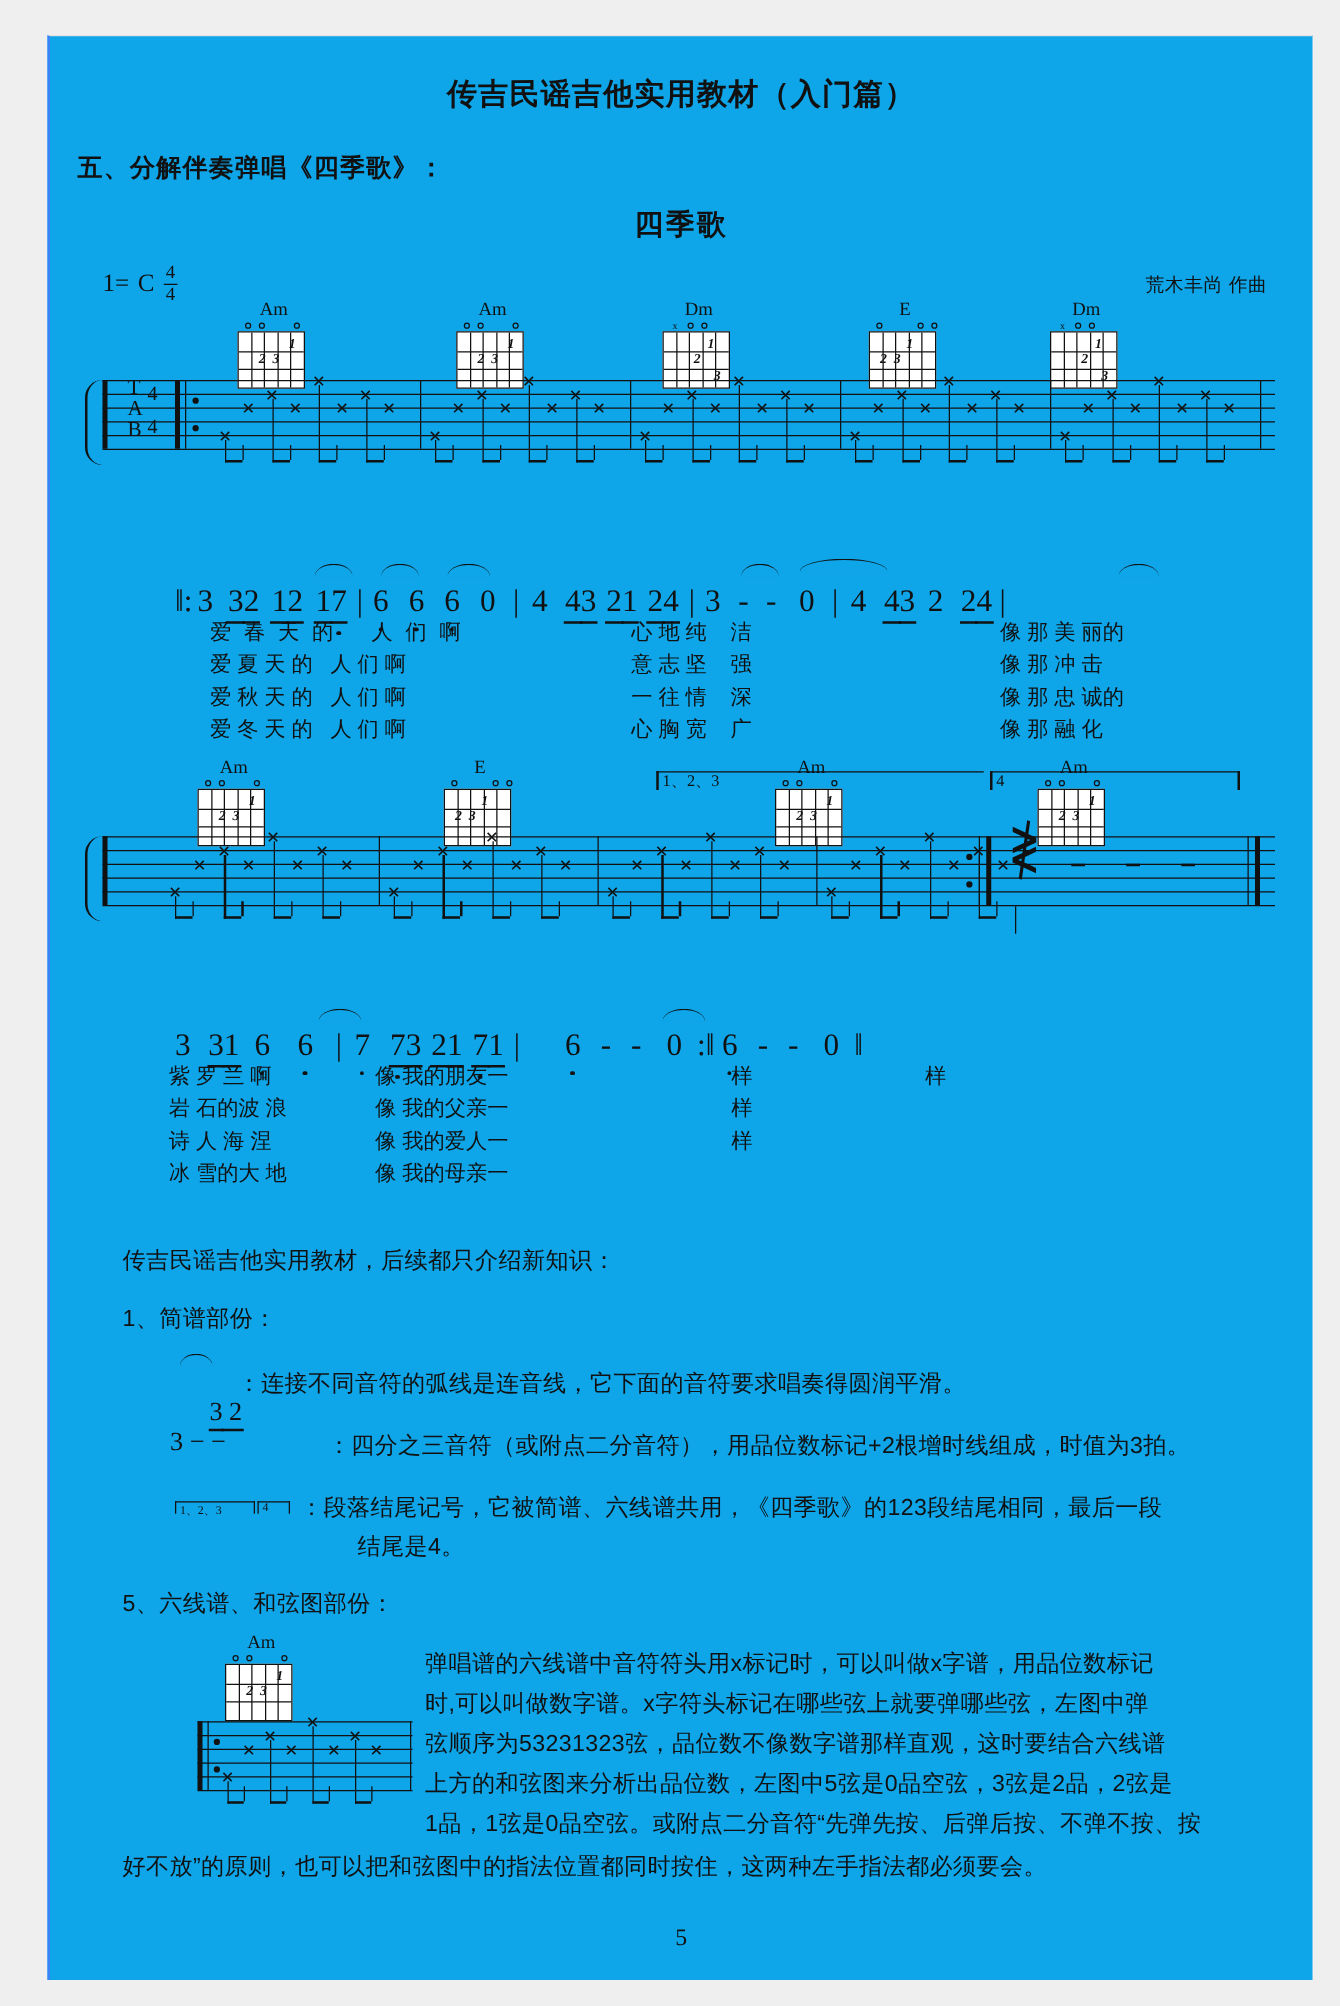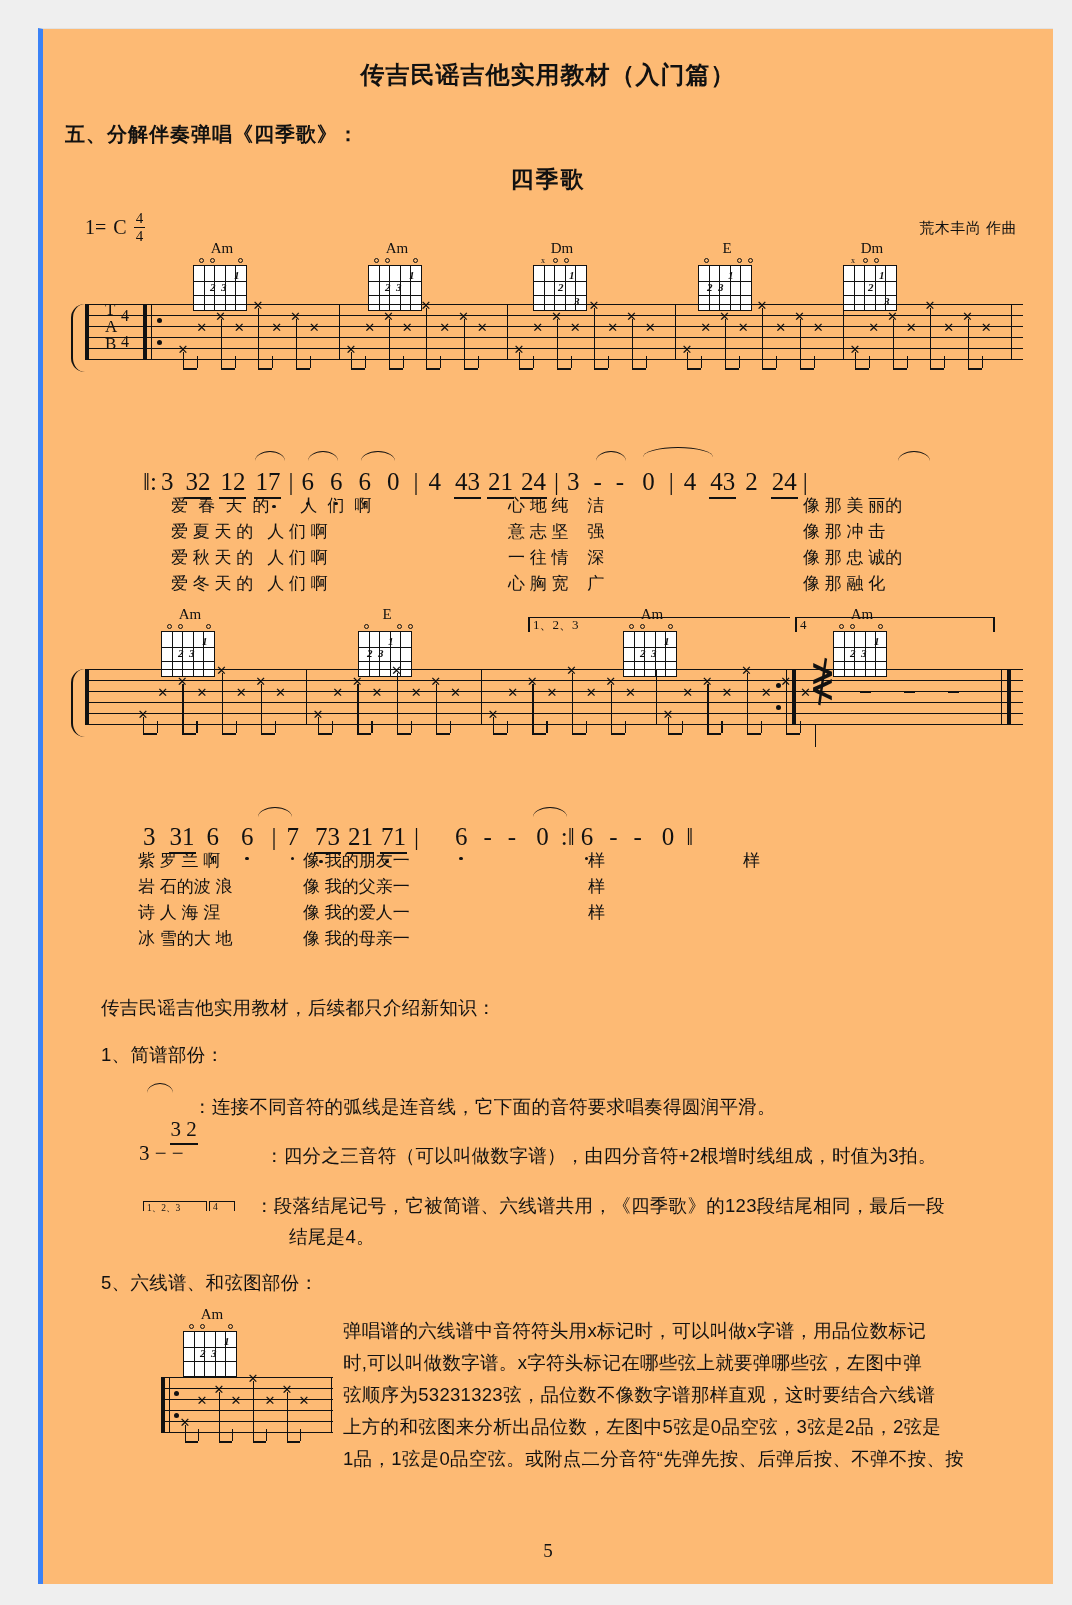--- a/index.html
+++ b/index.html
@@ -6,22 +6,22 @@
   body{
     width:1072px;height:1605px;
     background:#efefef;
     font-family:"Liberation Sans","DejaVu Sans",sans-serif;
     color:#111;
     overflow:hidden;
   }
   .page{
     position:absolute;left:38px;top:28px;
     width:1010px;height:1555px;
-    background:#fdba74;
-    border-left:5px solid #3b82f6;
+    background:#0ea5e9;
+    border-left:2px solid #3b82f6;
     border-top:1px solid #e2e2e2;
     box-shadow:0 0 0 0 transparent;
     overflow:hidden;
   }
   .doc-title{
     position:absolute;left:0;top:30px;width:1010px;
     text-align:center;font-size:24px;font-weight:bold;letter-spacing:1px;
   }
   .sec-heading{
     position:absolute;left:22px;top:92px;font-size:20px;font-weight:bold;
@@ -631,29 +631,29 @@
 
   <div class="bullet-label" style="left:96px;top:1063px;">
     <span class="jp" style="position:relative;left:0;top:0;font-size:21px;">
       <span class="n und">3</span><span class="n und"> 2</span>
     </span>
     <span class="slur" style="left:8px;top:-9px;width:26px;"></span>
   </div>
   <div class="body-p" style="left:150px;top:1064px;">：连接不同音符的弧线是连音线，它下面的音符要求唱奏得圆润平滑。</div>
 
   <div class="bullet-label" style="left:96px;top:1112px;">3 − −</div>
-  <div class="body-p" style="left:222px;top:1113px;">：四分之三音符（可以叫做数字谱），由四分音符+2根增时线组成，时值为3拍。</div>
+  <div class="body-p" style="left:222px;top:1113px;">：四分之三音符（或附点二分音符），用品位数标记+2根增时线组成，时值为3拍。</div>
 
   <div class="mini-ending" style="left:100px;top:1172px;width:64px;">
     <span style="position:absolute;left:4px;top:0;">1、2、3</span>
   </div>
   <div class="mini-ending" style="left:166px;top:1172px;width:26px;">
     <span style="position:absolute;left:4px;top:0;">4</span>
   </div>
-  <div class="body-p" style="left:200px;top:1163px;margin-left:12px;">：段落结尾记号，它被简谱、六线谱共用，《四季歌》的123段结尾相同，最后一段</div>
+  <div class="body-p" style="left:200px;top:1163px;">：段落结尾记号，它被简谱、六线谱共用，《四季歌》的123段结尾相同，最后一段</div>
   <div class="body-p" style="left:246px;top:1194px;">结尾是4。</div>
 
   <div class="body-p" style="left:58px;top:1240px;">5、六线谱、和弦图部份：</div>
 
   <div id="ex-chord">
       <div class="chord" style="left: 140px; top: 1278px;">
         <div class="cname">Am</div>
         <div class="omarks">
           <i style="left: 6px;"></i>
           <i style="left: 17px;"></i>
@@ -704,15 +704,16 @@
       <div class="stem" style="left: 139px; top: 52px; height: 12px;"></div>
       <div class="xn" style="left: 143px; top: 22.5px;">✕</div>
       <div class="bar" style="left: 170px; top: 0px; height: 55px;"></div>
     </div>
 
   <div class="body-p" style="left:300px;top:1320px;">时,可以叫做数字谱。x字符头标记在哪些弦上就要弹哪些弦，左图中弹</div>
   <div class="body-p" style="left:300px;top:1288px;">弹唱谱的六线谱中音符符头用x标记时，可以叫做x字谱，用品位数标记</div>
   <div class="body-p" style="left:300px;top:1352px;">弦顺序为53231323弦，品位数不像数字谱那样直观，这时要结合六线谱</div>
   <div class="body-p" style="left:300px;top:1384px;">上方的和弦图来分析出品位数，左图中5弦是0品空弦，3弦是2品，2弦是</div>
   <div class="body-p" style="left:300px;top:1416px;">1品，1弦是0品空弦。或附点二分音符“先弹先按、后弹后按、不弹不按、按</div>
+  <div class="body-p" style="left:58px;top:1450px;">好不放”的原则，也可以把和弦图中的指法位置都同时按住，这两种左手指法都必须要会。</div>
 
   <div class="pageno">5</div>
 </div>
 
 </body></html>

